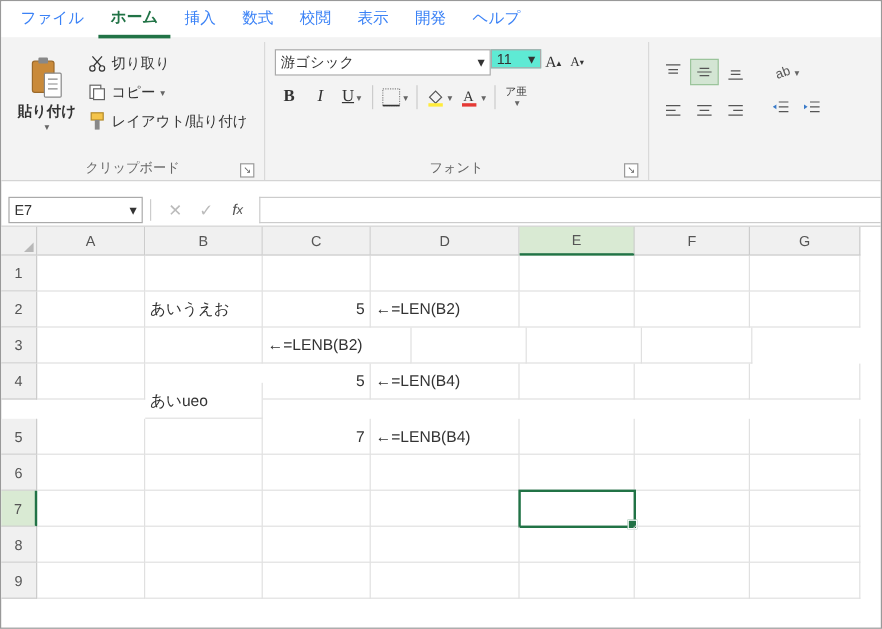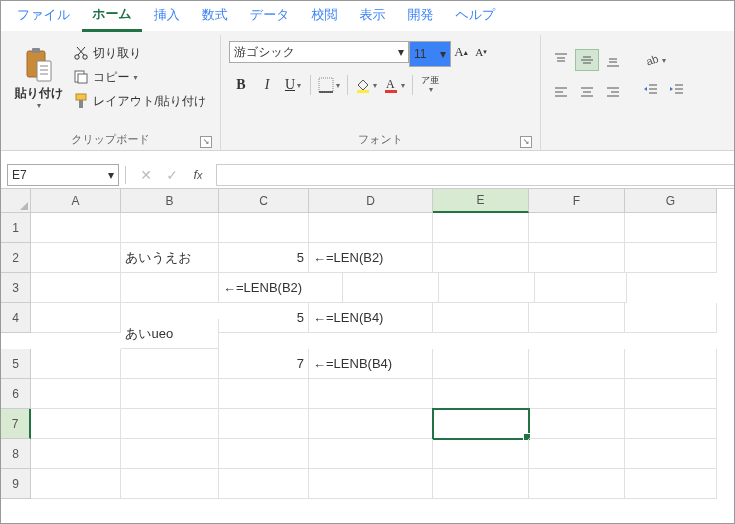--- a/index.html
+++ b/index.html
@@ -99,22 +99,22 @@
   .font-group .group-body { flex-direction: column; gap: 6px; padding-top:4px;}
   .font-top { display: flex; gap: 0; }
   .font-name {
     display: flex; align-items: center; justify-content: space-between;
     width: 180px; height: 22px;
     background: #fff; border: 1px solid #aaa;
     padding: 0 4px; font-size: 12px;
   }
   .font-size {
     display: flex; align-items: center; justify-content: space-between;
-    width: 42px; height: 26px;
-    background: #3b82f6; border: 1px solid #aaa;
+    width: 42px; height: 16px;
+    background: #5eead4; border: 1px solid #aaa;
     padding: 0 4px; font-size: 12px;
   }
   .font-inc, .font-dec {
     width: 20px; height: 22px; display:flex;align-items:center;justify-content:center;
     cursor:pointer; font-size: 13px; font-family: "Times New Roman", serif;
   }
   .font-bottom { display: flex; align-items: center; gap: 2px; }
   .fbtn {
     min-width: 24px; height: 24px;
     display:flex;align-items:center;justify-content:center;
@@ -201,21 +201,20 @@
   .caret{user-select:none;}
 </style>
 </head>
 <body>
 
 <div class="menubar" id="menubar">
     <div class="tab">ファイル</div>
     <div class="tab active">ホーム</div>
     <div class="tab">挿入</div>
     <div class="tab">数式</div>
-    <div class="tab">データ</div>
     <div class="tab">校閲</div>
     <div class="tab">表示</div>
     <div class="tab">開発</div>
     <div class="tab">ヘルプ</div>
   </div>
 
 <div class="ribbon">
 
   <div class="group" style="width:220px;">
     <div class="group-body">

